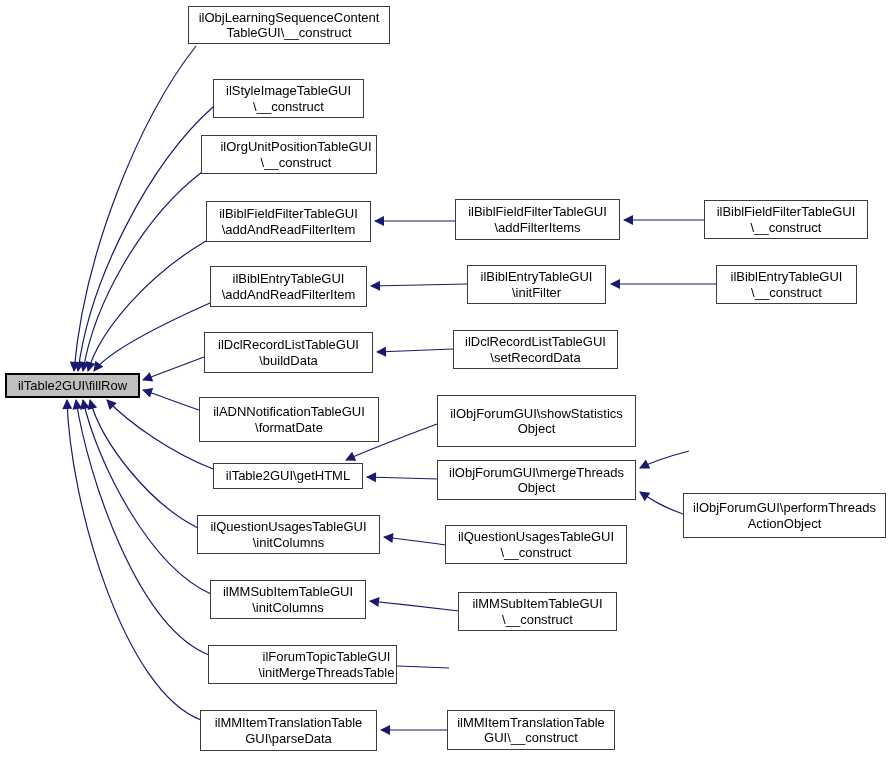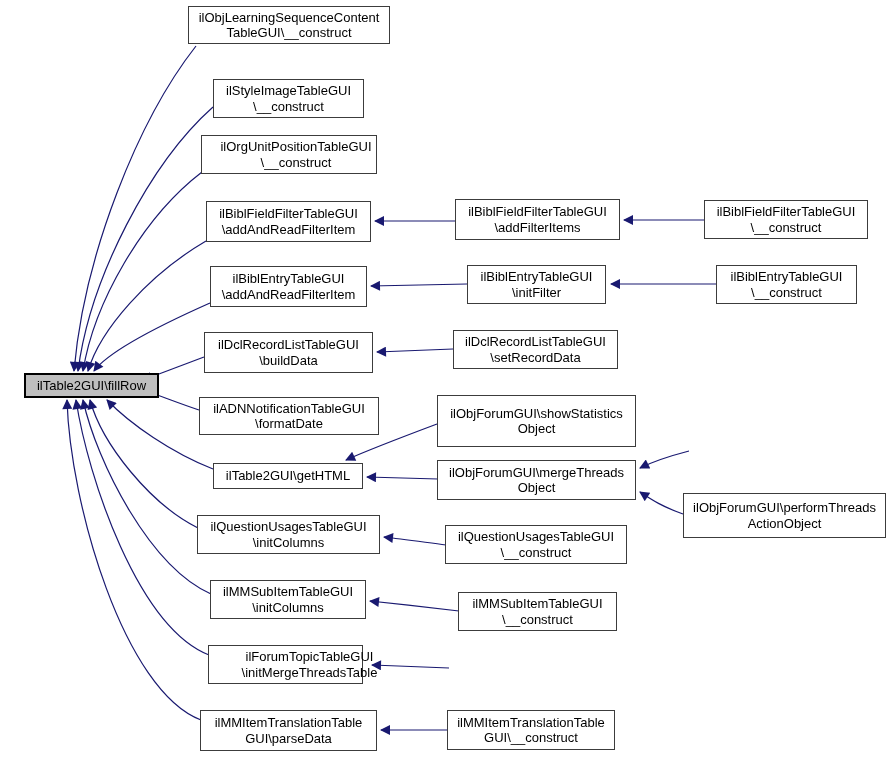--- a/index.html
+++ b/index.html
@@ -76,21 +76,21 @@
     <path class="edge" marker-end="url(#arrow)" d="M 459 611 C 434 608, 398 604, 370 601"></path>
     <path class="edge" marker-end="url(#arrow)" d="M 449 668 C 425 667, 398 666, 372 665"></path>
     <path class="edge" marker-end="url(#arrow)" d="M 448 730 L 381 730"></path>
 
     <path class="edge" marker-end="url(#arrow)" d="M 704 220 L 624 220"></path>
     <path class="edge" marker-end="url(#arrow)" d="M 717 284 L 611 284"></path>
     <path class="edge" marker-end="url(#arrow)" d="M 689 451 C 666 457, 652 462, 640 468"></path>
     <path class="edge" marker-end="url(#arrow)" d="M 683 514 C 663 507, 652 500, 640 492"></path>
   </svg>
 
-  <div class="node main" style="left:5px; top:373px; width:135px; height:25px;margin-left:19px;">
+  <div class="node main" style="left:5px; top:373px; width:135px; height:25px;">
     <span>ilTable2GUI\fillRow</span>
   </div>
 
   <div class="node" style="left:188px; top:6px; width:202px; height:38px;">
     <span>ilObjLearningSequenceContent</span>
     <span>TableGUI\__construct</span>
   </div>
   <div class="node" style="left:213px; top:79px; width:151px; height:39px;">
     <span>ilStyleImageTableGUI</span>
     <span>\__construct</span>
@@ -104,36 +104,36 @@
     <span>\addAndReadFilterItem</span>
   </div>
   <div class="node" style="left:210px; top:266px; width:157px; height:41px;">
     <span>ilBiblEntryTableGUI</span>
     <span>\addAndReadFilterItem</span>
   </div>
   <div class="node" style="left:204px; top:332px; width:169px; height:41px;">
     <span>ilDclRecordListTableGUI</span>
     <span>\buildData</span>
   </div>
-  <div class="node" style="left:199px; top:397px; width:180px; height:38px;">
+  <div class="node" style="left:199px; top:397px; width:180px; height:45px;">
     <span>ilADNNotificationTableGUI</span>
     <span>\formatDate</span>
   </div>
   <div class="node" style="left:213px; top:463px; width:150px; height:26px;">
     <span>ilTable2GUI\getHTML</span>
   </div>
   <div class="node" style="left:197px; top:515px; width:183px; height:39px;">
     <span>ilQuestionUsagesTableGUI</span>
     <span>\initColumns</span>
   </div>
   <div class="node" style="left:210px; top:580px; width:156px; height:39px;">
     <span>ilMMSubItemTableGUI</span>
     <span>\initColumns</span>
   </div>
-  <div class="node" style="left:208px; top:645px; width:155px; height:39px;padding-left:48px;">
+  <div class="node" style="left:208px; top:645px; width:189px; height:39px;padding-left:48px;">
     <span>ilForumTopicTableGUI</span>
     <span>\initMergeThreadsTable</span>
   </div>
   <div class="node" style="left:200px; top:710px; width:177px; height:41px;">
     <span>ilMMItemTranslationTable</span>
     <span>GUI\parseData</span>
   </div>
 
   <div class="node" style="left:455px; top:199px; width:165px; height:41px;">
     <span>ilBiblFieldFilterTableGUI</span>

